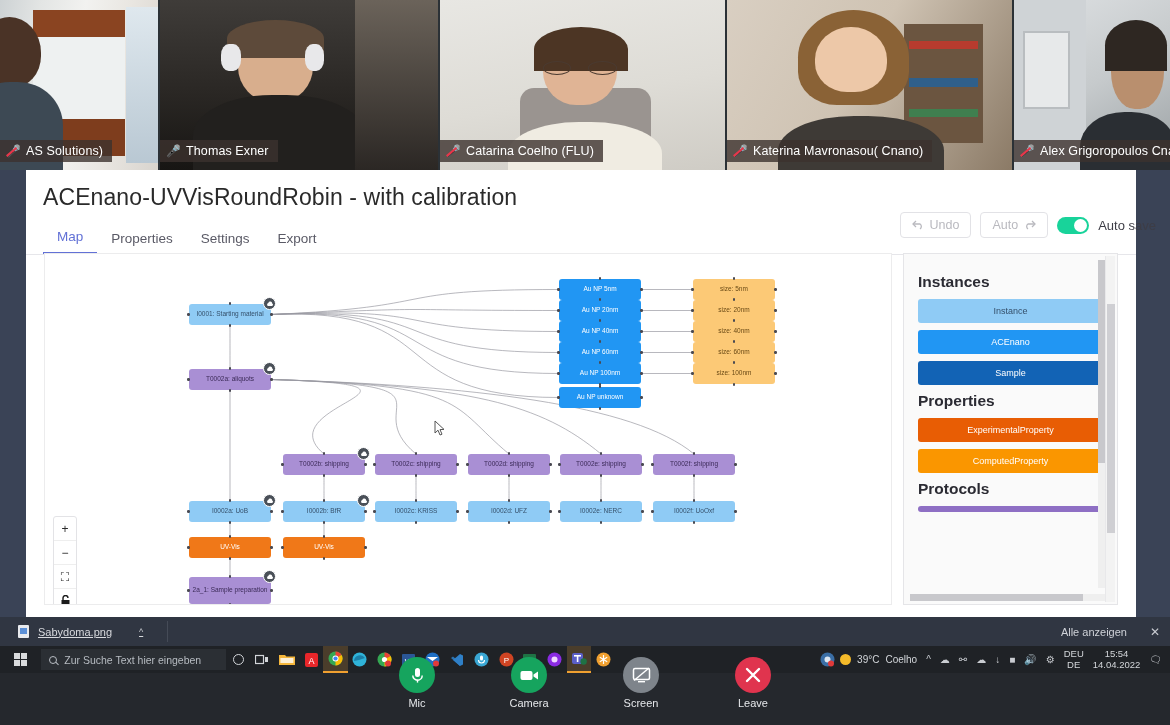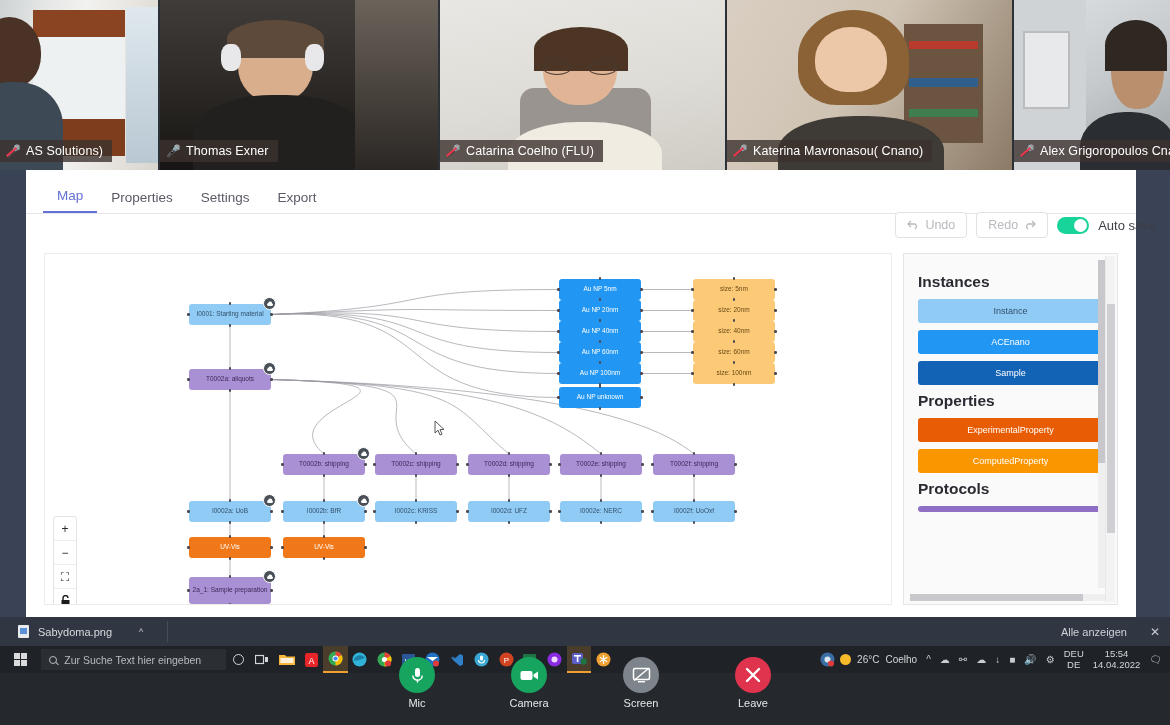--- a/index.html
+++ b/index.html
@@ -94,21 +94,21 @@
   .pal-scroll-h { position:absolute; left:6px; right:6px; bottom:3px; height:7px; background:#efefef; }
   .pal-scroll-h i { position:absolute; left:0; top:0; height:7px; width:86%; background:#c8c8cc; display:block; }
   .pal-outer-sb { position:absolute; right:2px; top:2px; bottom:2px; width:10px; background:#f3f3f3;
                   border-left:1px solid #e8e8ea; }
   .pal-outer-sb i { position:absolute; left:1px; top:14%; width:8px; height:66%; background:#cfcfd3; display:block; }
 
   
   .dlbar { position:absolute; left:0; top:617px; width:1170px; height:29px; background:#303642;
            display:flex; align-items:center; padding:0 10px; }
   .dlitem { display:flex; align-items:center; gap:9px; border-right:1px solid #454b57;
-            padding:0 24px 0 8px; height:21px; color:#d8dade; font-size:11px; }
+            padding:0 24px 0 8px; height:21px; color:#d8dade; font-size:11px;text-decoration:underline; }
   .dlfile-icon { width:11px; height:13px; background:#e8eaee; border-radius:1px; position:relative; }
   .dlfile-icon::after { content:""; position:absolute; left:2px; top:3px; width:7px; height:6px; background:#5b8fd6; }
   .dl-right { margin-left:auto; display:flex; align-items:center; gap:14px; }
   .dl-showall { font-size:11px; color:#cfd2d8; border:1px solid transparent; padding:3px 8px; border-radius:3px; }
   .dl-close { font-size:12px; color:#c8cbd1; }
 
   
   .taskbar { position:absolute; left:0; top:646px; width:1170px; height:27px; background:#1f2226;
              display:flex; align-items:center; }
   .winbtn { width:44px; height:27px; display:flex; align-items:center; justify-content:center; }
@@ -225,39 +225,40 @@
         <span>Alex Grigoropoulos Cnan</span>
       </div>
     </div>
   </div>
 
   <div class="page">
     <div class="page-sidebar-dark"></div>
     <div class="page-right-dark"></div>
     <div class="page-inner">
 
+      <div class="app-title">ACEnano-UVVisRoundRobin - with calibration</div>
 
       <div class="tabs">
         <div class="tab active">Map</div>
         <div class="tab">Properties</div>
         <div class="tab">Settings</div>
         <div class="tab">Export</div>
       </div>
     </div>
 
     <div class="toolbar" style="top:42px;">
       <div class="tbtn">
         <svg class="ic" width="12" height="10" viewBox="0 0 12 10">
           <path d="M4 1 L1 4 L4 7" fill="none" stroke="#b9b9bf" stroke-width="1.3"></path>
           <path d="M1 4 H8 A3 3 0 0 1 8 9" fill="none" stroke="#b9b9bf" stroke-width="1.3"></path>
         </svg>
         <span>Undo</span>
       </div>
       <div class="tbtn">
-        <span>Redo</span>
+        <span>Auto</span>
         <svg class="ic" width="12" height="10" viewBox="0 0 12 10">
           <path d="M8 1 L11 4 L8 7" fill="none" stroke="#b9b9bf" stroke-width="1.3"></path>
           <path d="M11 4 H4 A3 3 0 0 0 4 9" fill="none" stroke="#b9b9bf" stroke-width="1.3"></path>
         </svg>
       </div>
       <div class="toggle"></div>
       <div class="autosave-label">Auto save</div>
     </div>
 
     <div class="canvas-wrap" style="left:44px;top:83px;">
@@ -684,21 +685,21 @@
       <svg width="15" height="15" viewBox="0 0 15 15">
         <circle cx="7.5" cy="7.5" r="7" fill="#3a6ea5"></circle>
           <circle cx="7.5" cy="7.5" r="3" fill="#dde7f2"></circle>
         <circle cx="11" cy="11.5" r="3" fill="#e03a3a"></circle>
       </svg>
     </div>
 
     <div class="tray">
       <div class="weather">
         <span class="sun"></span>
-        <span>26°C</span>
+        <span>39°C</span>
         <span>Coelho</span>
       </div>
       <span class="trayglyph">^</span>
       <span class="trayglyph">☁</span>
       <span class="trayglyph">⚯</span>
       <span class="trayglyph">☁</span>
       <span class="trayglyph">↓</span>
       <span class="trayglyph">■</span>
       <span class="trayglyph">🔊</span>
       <span class="trayglyph">⚙</span>

